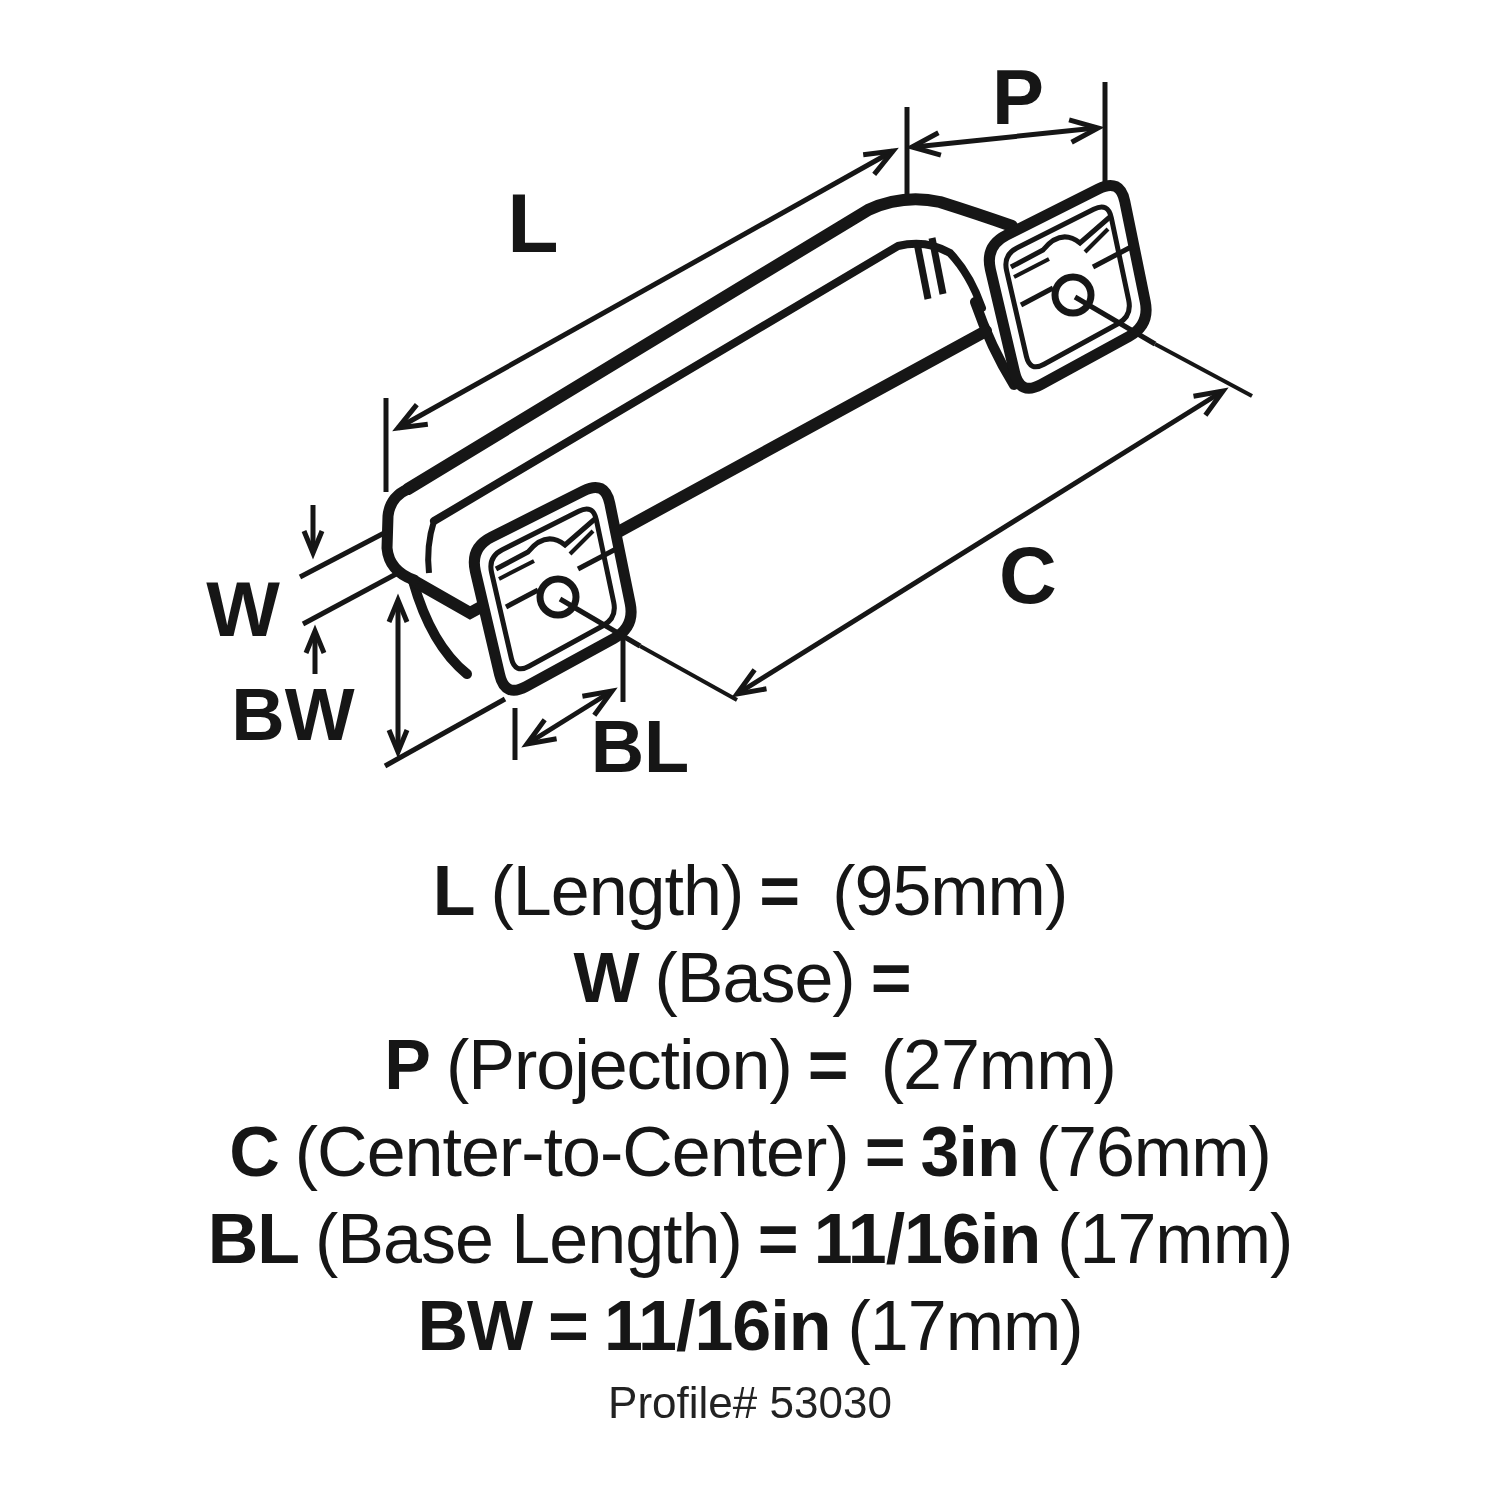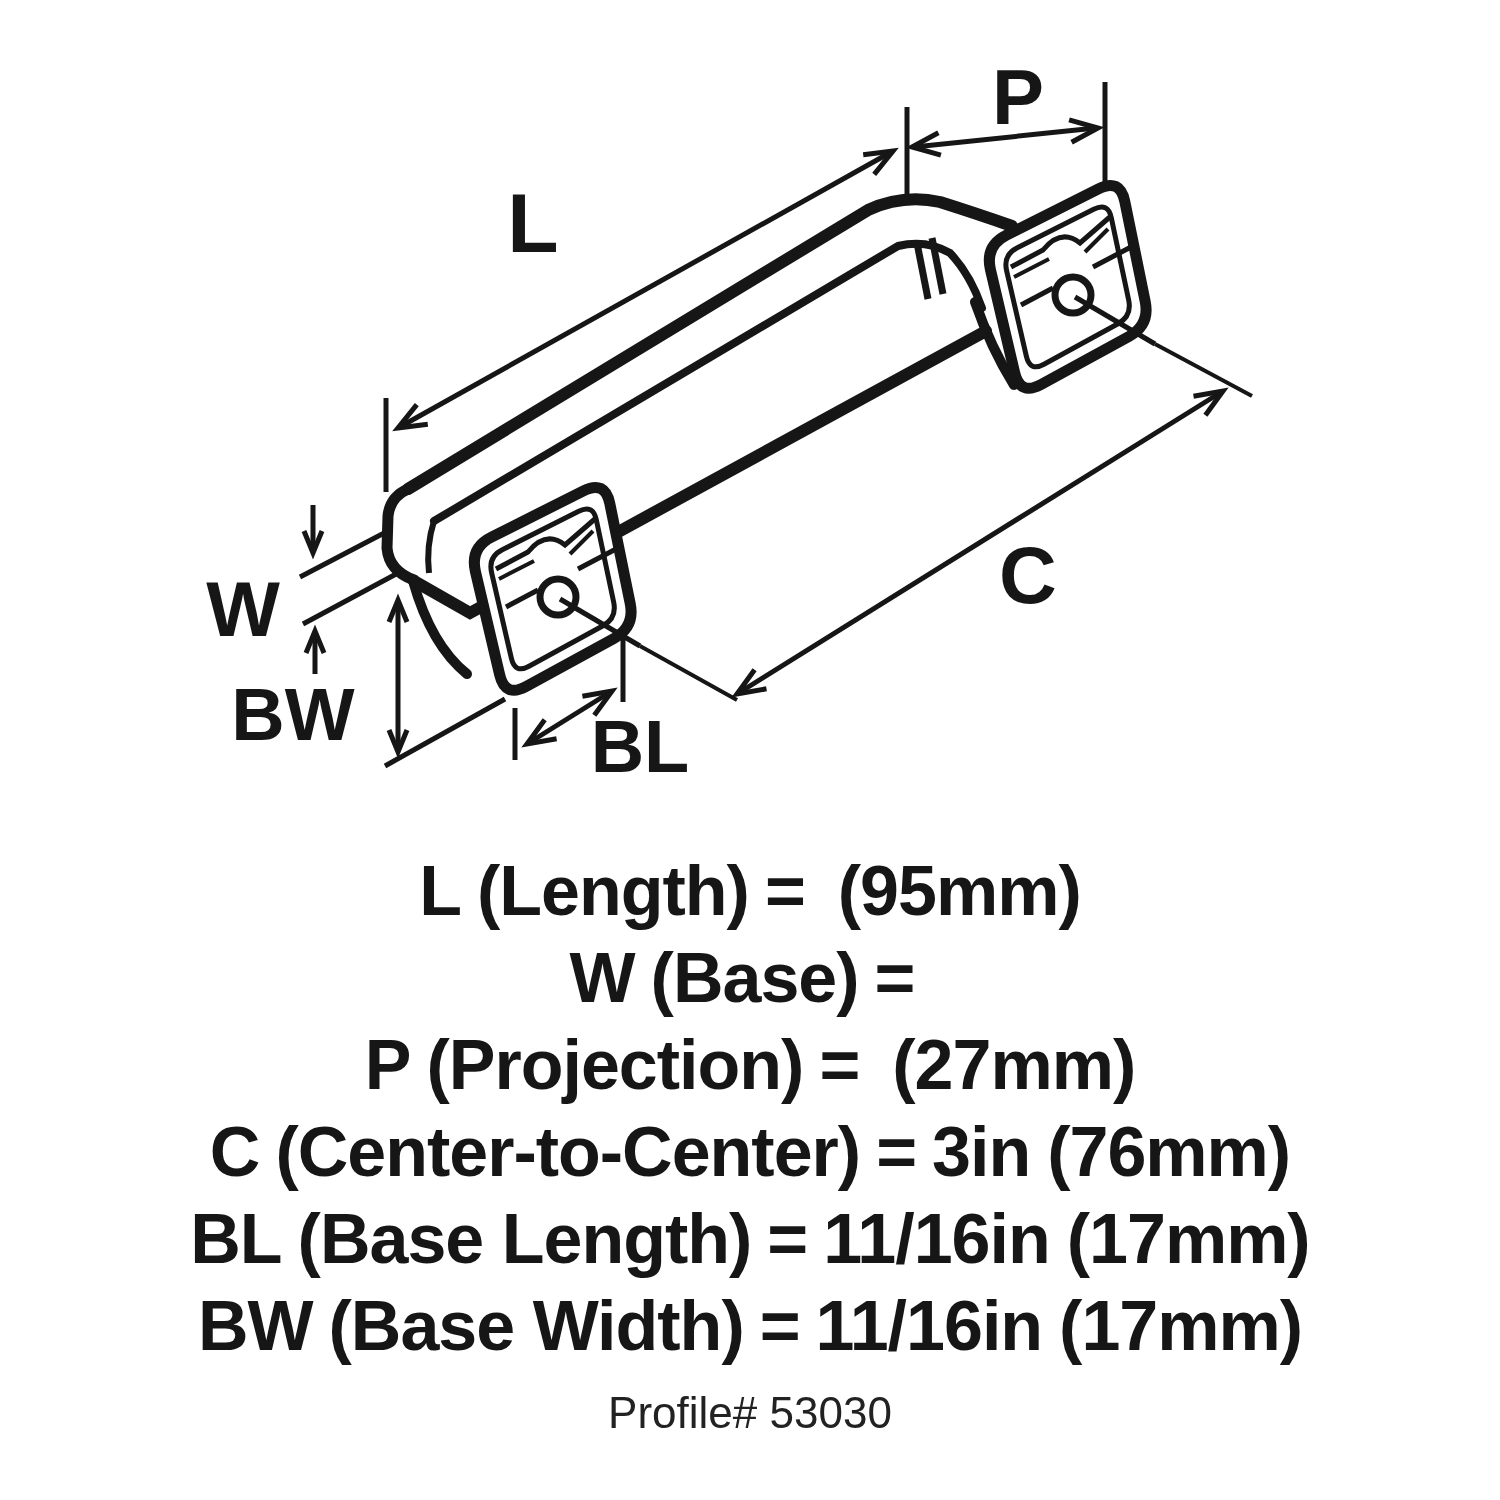--- a/index.html
+++ b/index.html
@@ -2,25 +2,25 @@
 <html><head>
 <meta charset="utf-8">
 <style>
   html,body{margin:0;padding:0;background:#ffffff;}
   body{width:1500px;height:1500px;position:relative;font-family:"Liberation Sans",sans-serif;color:#161616;}
   .diagram-wrap{position:absolute;top:0;left:0;width:1500px;height:820px;}
   svg{display:block;}
   .specs{position:absolute;top:820px;left:0;width:1500px;padding-top:28px;}
   .spec-row{display:flex;justify-content:center;align-items:baseline;line-height:87px;font-size:70px;letter-spacing:-1px;white-space:pre;}
   .spec-row .bold{font-weight:700;}
-  .spec-row .reg{font-weight:700;}
+  .spec-row .reg{font-weight:400;}
   .spec-row .name{margin-left:16px;}
   .spec-row .eq{margin:0 16px;}
   .spec-row .metric{margin-left:17px;}
-  .footer{margin-top:18px;text-align:center;font-size:44px;font-weight:400;color:#222;}
+  .footer{margin-top:8px;text-align:center;font-size:44px;font-weight:400;color:#222;}
   text{font-family:"Liberation Sans",sans-serif;font-weight:700;fill:#161616;}
 </style>
 </head>
 <body>
 
 <div class="diagram-wrap">
 <svg width="1500" height="820" viewBox="0 0 1500 820">
   <defs>
     <g id="pad">
       <path d="M583.5 490.8 Q605 480 609.8 503.5 L630.2 603.5 Q635 627 613.9 638.5 L526.1 686.5 Q505 698 499.6 674.6 L475.4 571.4 Q470 548 491.5 537.2 Z" fill="#ffffff" stroke="#161616" stroke-width="11" stroke-linejoin="round"></path>
@@ -131,19 +131,18 @@
   </div>
   <div class="spec-row">
     <span class="bold">BL</span>
     <span class="reg name">(Base Length)</span>
     <span class="bold eq">=</span>
     <span class="bold">11/16in</span>
     <span class="reg metric">(17mm)</span>
   </div>
   <div class="spec-row">
     <span class="bold">BW</span>
-    <span class="reg name">(Base Width)</span>
     <span class="bold eq">=</span>
     <span class="bold">11/16in</span>
     <span class="reg metric">(17mm)</span>
   </div>
   <div class="footer">Profile# 53030</div>
 </div>
 
 </body></html>

